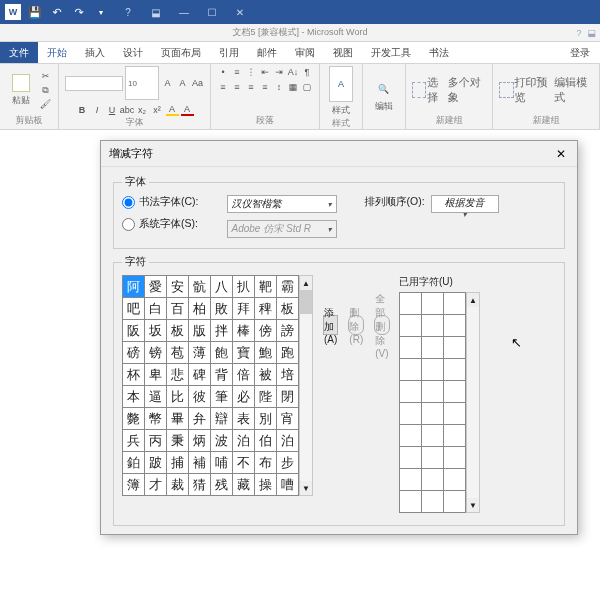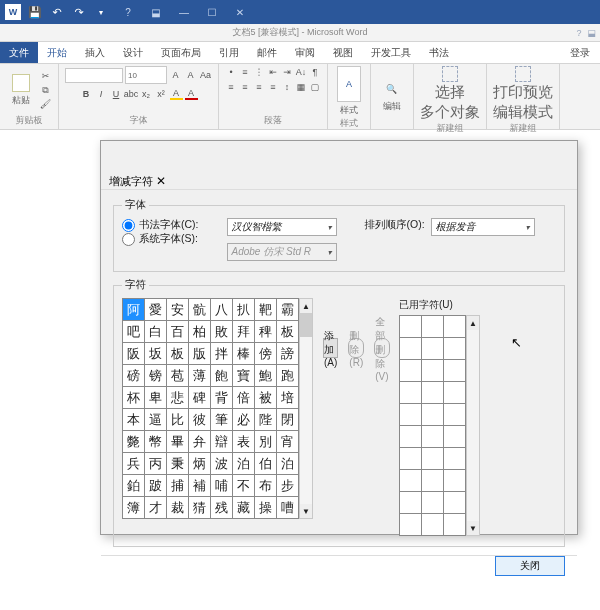--- a/index.html
+++ b/index.html
@@ -29,39 +29,39 @@
 
 .ribbon { height: 66px; background: #f3f3f3; border-bottom: 1px solid #d4d4d4; display: flex; font-size: 9px; color: #666; }
 .ribbon .group { border-right: 1px solid #d4d4d4; padding: 2px 6px; display: flex; flex-direction: column; justify-content: space-between; }
 .ribbon .group .gbody { flex: 1; display: flex; align-items: center; gap: 3px; }
 .ribbon .group .glabel { text-align: center; font-size: 9px; color: #888; }
 .ribbon .bigbtn { width: 30px; display: flex; flex-direction: column; align-items: center; gap: 2px; }
 .ribbon .bigbtn .ico { width: 18px; height: 18px; }
 .ribbon .fontctl { display: flex; flex-direction: column; gap: 2px; }
 .ribbon .fontrow { display: flex; gap: 2px; align-items: center; }
 .ribbon .fontrow .fd { width: 58px; height: 15px; border: 1px solid #c8c8c8; background: #fff; }
-.ribbon .fontrow .fs { width: 42px; height: 15px; border: 1px solid #c8c8c8; background: #fff; font-size: 8px; display:flex; align-items:center; padding:8px 2px;}
+.ribbon .fontrow .fs { width: 34px; height: 15px; border: 1px solid #c8c8c8; background: #fff; font-size: 8px; display:flex; align-items:center; padding:16px 2px;}
 .ribbon .mini { width: 13px; height: 13px; display: inline-flex; align-items: center; justify-content: center; font-size: 9px; color: #555; }
 .ribbon .para .fontrow span { width: 12px; height: 12px; border: 1px solid transparent; }
 .ribbon .stylebox { width: 24px; height: 36px; border: 1px solid #c8c8c8; background: #fff; }
-.ribbon .r3 { display:flex; flex-direction:column; align-items:center; gap:1px; font-size:15px; }
+.ribbon .r3 { display:flex; flex-direction:row; align-items:center; gap:1px; font-size:11px; }
 .ribbon .r3 .ico { width:16px; height:16px; border:1px dashed #9aa7bd; }
 .doc-area { background: #fff; height: 480px; }
 
 
 .dialog { position: absolute; left: 100px; top: 140px; width: 478px; height: 395px; background: #f0f0f0; border: 1px solid #9b9b9b; box-shadow: 3px 3px 10px rgba(0,0,0,0.25); display: flex; flex-direction: column; }
-.dialog .dtitle { height: 26px; display: flex; align-items: center; padding: 0 8px; font-size: 11px; border-bottom: 1px solid #ddd; margin-top: 32px; }
+.dialog .dtitle { height: 26px; display: flex; align-items: center; justify-content: space-between; padding: 0 8px; font-size: 11px; border-bottom: 1px solid #ddd; }
 .dialog .dtitle .x { width: 16px; height: 16px; display:flex; align-items:center; justify-content:center; font-size:12px; }
 .dialog .dbody { flex: 1; padding: 8px 12px; font-size: 10.5px; color: #222; display: flex; flex-direction: column; gap: 6px; }
 
 fieldset { border: 1px solid #ccc; padding: 6px 8px 10px; }
 fieldset legend { font-size: 10.5px; padding: 0 3px; }
 
 .fontsel { display: flex; gap: 28px; }
-.fontsel .col1 { display: flex; flex-direction: column; }
+.fontsel .col1 { display: flex; flex-direction: column; gap: 8px; }
 .fontsel label { font-size: 10.5px; display: flex; align-items: center; gap: 4px; }
 .fontsel input[type=radio] { margin: 0; }
 .fontsel .ddwrap { display:flex; flex-direction:column; gap:7px; }
 .dd { width: 110px; height: 18px; border: 1px solid #aaa; background: #fff; font-size: 10px; display: flex; align-items: center; justify-content: space-between; padding: 0 4px; font-style: italic; }
 .dd.disabled { background: #f0f0f0; color: #999; }
 .dd .caret { font-size: 8px; color: #555; }
 .sortwrap { display:flex; align-items:flex-start; gap:6px; }
 .cursor { position:absolute; left:410px; top:194px; font-size:13px; pointer-events:none; }
 
 .charsec { display: flex; gap: 10px; flex:1; }
@@ -264,21 +264,21 @@
               <span>汉仪智楷繁</span>
               <span class="caret">▾</span>
             </div>
           <div class="dd disabled">
               <span>Adobe 仿宋 Std R</span>
               <span class="caret">▾</span>
             </div>
         </div>
         <div class="sortwrap">
           <span>排列顺序(O):</span>
-          <div class="dd" style="width:104px;">
+          <div class="dd" style="width:68px;flex-direction:column;">
               <span>根据发音</span>
               <span class="caret">▾</span>
             </div>
         </div>
       </div>
     </fieldset>
 
     <fieldset style="flex:1;">
       <legend>字符</legend>
       <div class="charsec">
@@ -418,17 +418,14 @@
             <div class="scroll">
               <div class="arr">▲</div>
               <div class="track"></div>
               <div class="arr">▼</div>
             </div>
           </div>
         </div>
       </div>
     </fieldset>
   </div>
-  <div class="dfooter">
-    <div class="btn primary">关闭</div>
-  </div>
   <div class="cursor">↖</div>
 </div>
 
 </body></html>

